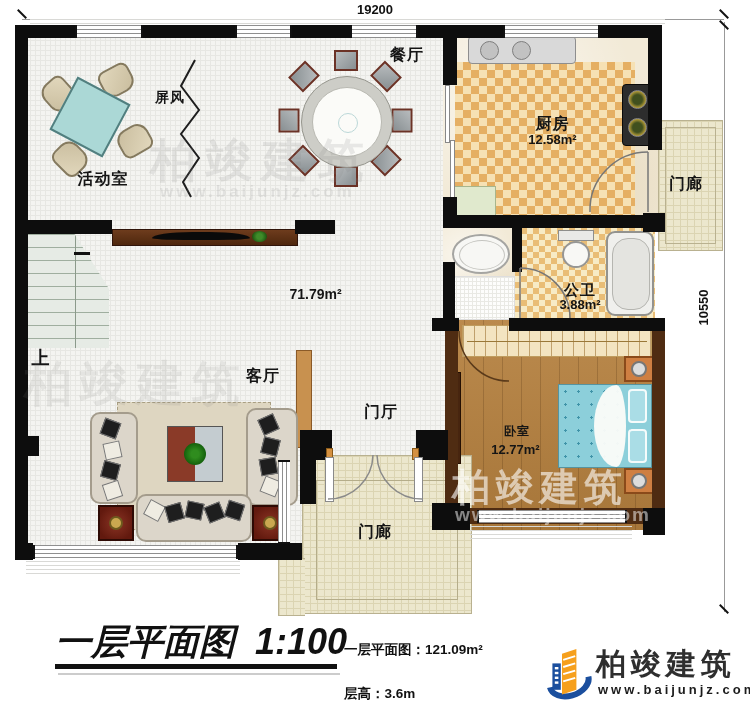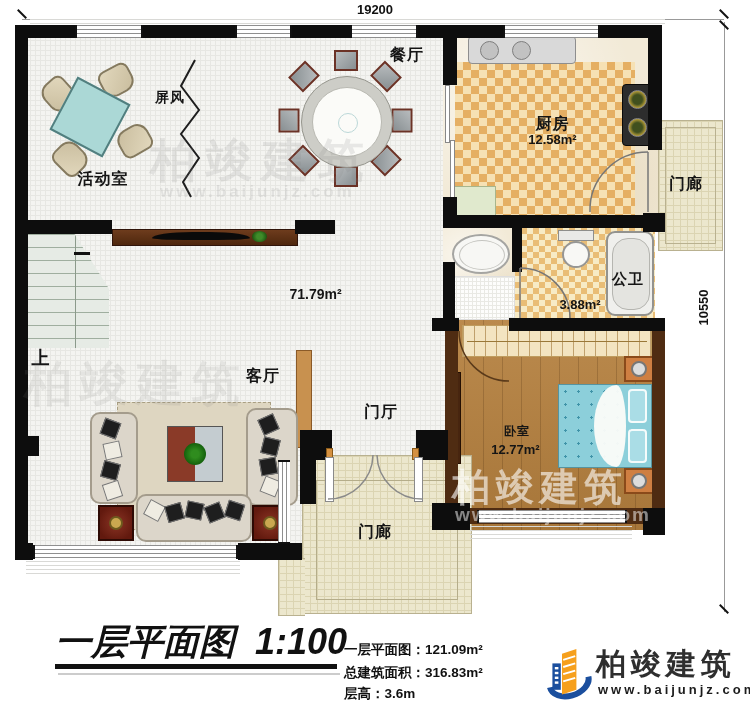--- a/index.html
+++ b/index.html
@@ -217,21 +217,21 @@
     <path d="M328,499 A45,45 0 0 0 373,455" fill="none" stroke="#8a8a8a" stroke-width="1.5"></path>
     <path d="M422,499 A45,45 0 0 1 377,455" fill="none" stroke="#8a8a8a" stroke-width="1.5"></path>
   </svg>
 
   <div class="lbl room" style="left:68px;top:169px;width:70px;font-size:16px;">活动室</div>
   <div class="lbl room" style="left:150px;top:89px;width:40px;font-size:14px;">屏风</div>
   <div class="lbl room" style="left:382px;top:45px;width:50px;font-size:16px;">餐厅</div>
   <div class="lbl room" style="left:515px;top:114px;width:75px;font-size:16px;">厨房</div>
   <div class="lbl area" style="left:515px;top:132px;width:75px;">12.58m²</div>
   <div class="lbl room" style="left:662px;top:174px;width:48px;font-size:16px;">门廊</div>
-  <div class="lbl room" style="left:545px;top:270px;width:70px;margin-left:48px;">公卫</div>
+  <div class="lbl room" style="left:545px;top:281px;width:70px;">公卫</div>
   <div class="lbl area" style="left:545px;top:297px;width:70px;">3.88m²</div>
   <div class="lbl room" style="left:482px;top:423px;width:70px;font-size:12px;">卧室</div>
   <div class="lbl area" style="left:478px;top:442px;width:75px;">12.77m²</div>
   <div class="lbl area" style="left:278px;top:286px;width:75px;font-size:14px;">71.79m²</div>
   <div class="lbl room" style="left:238px;top:366px;width:50px;font-size:16px;">客厅</div>
   <div class="lbl room" style="left:356px;top:402px;width:50px;font-size:16px;">门厅</div>
   <div class="lbl room" style="left:28px;top:346px;width:26px;font-size:18px;">上</div>
   <div class="lbl room" style="left:350px;top:522px;width:50px;font-size:16px;">门廊</div>
 
   <div class="wm" style="left:150px;top:130px;font-size:46px;letter-spacing:10px;color:rgba(130,130,130,.16);">柏竣建筑</div>
@@ -242,21 +242,20 @@
 
   <div class="abs" style="left:55px;top:618px;width:290px;font-size:36px;font-weight:bold;color:#111;white-space:nowrap;font-style:italic;">
     <span>一层平面图</span>
     <span style="margin-left:10px;">1:100</span>
   </div>
   <div class="abs" style="left:55px;top:664px;width:282px;height:5px;background:#111;"></div>
   <div class="abs" style="left:58px;top:673px;width:282px;height:2px;background:#ccc;"></div>
 
   <div class="abs" style="left:344px;top:622px;width:200px;height:90px;">
     <div class="stat-line" style="top:19px;"><span>一层平面图：</span><span>121.09m²</span></div>
-    <div class="stat-line" style="top:42px;"><span>总建筑面积：</span><span>316.83m²</span></div>
     <div class="stat-line" style="top:63px;"><span>层高：</span><span>3.6m</span></div>
   </div>
 
   <div class="abs" style="left:540px;top:638px;width:205px;height:70px;">
     <svg width="48" height="58" viewBox="0 0 40 48" style="position:absolute;left:4px;top:6px;">
       <path d="M5,36 A16,11 -18 1 0 37,27" fill="none" stroke="#1b4f9e" stroke-width="5"></path>
       <polygon points="15,8 27,4 27,38 15,42" fill="#f6a01d"></polygon>
       <line x1="16" y1="13" x2="26" y2="10" stroke="#fff" stroke-width="1.6"></line>
       <line x1="16" y1="19" x2="26" y2="16" stroke="#fff" stroke-width="1.6"></line>
       <line x1="16" y1="25" x2="26" y2="22" stroke="#fff" stroke-width="1.6"></line>

